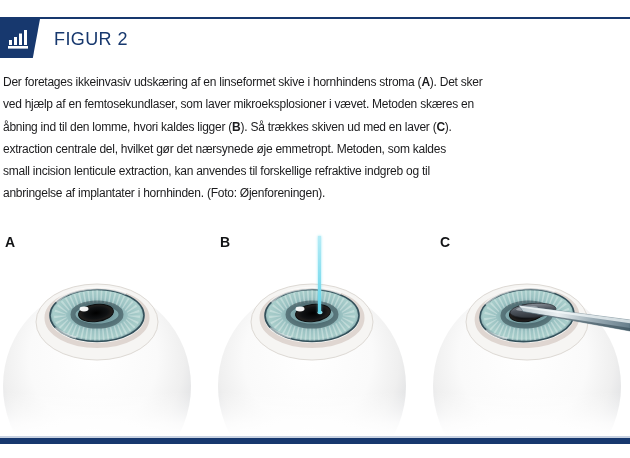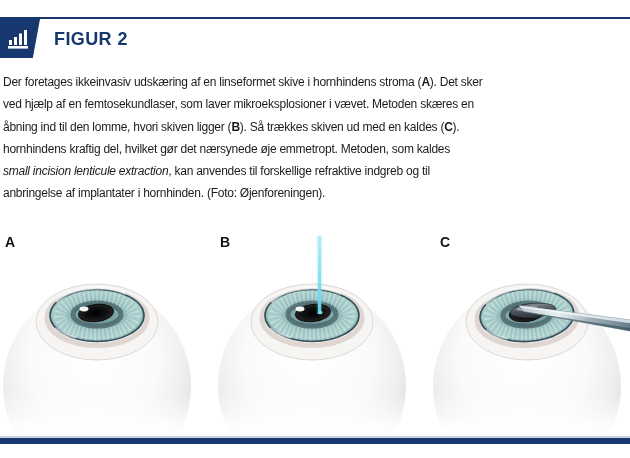--- a/index.html
+++ b/index.html
@@ -7,30 +7,30 @@
     position:relative;width:630px;height:458px;background:#fff;overflow:hidden;
     font-family:"Liberation Sans",sans-serif;
   }
   .top-rule{position:absolute;left:0;top:17px;width:630px;height:2px;background:var(--navy);}
   .badge{
     position:absolute;left:0;top:19px;width:40px;height:39px;background:var(--navy);
     clip-path:polygon(0 0,100% 0,82% 100%,0 100%);
   }
   .chart-icon{position:absolute;left:7px;top:8px;width:22px;height:22px;}
   .figure-label{
-    position:absolute;left:54px;top:29px;font-size:18px;font-weight:700;
+    position:absolute;left:54px;top:29px;font-size:18px;font-weight:400;
     color:var(--navy);letter-spacing:.4px;
   }
   .caption{
     position:absolute;left:3px;top:71px;width:627px;color:var(--text);
     font-size:12px;line-height:22.3px;letter-spacing:-0.25px;
   }
   .cap-line{white-space:nowrap;}
   .cap-line .b{font-weight:700;}
-  .cap-line .i{font-style:italic;}
+  .cap-line .i{}
   .panel-label{
     position:absolute;top:234px;font-size:14px;font-weight:700;color:#121315;
     letter-spacing:.2px;
   }
   .eye{position:absolute;top:280px;width:200px;height:156px;}
   .laser{
     position:absolute;left:318px;top:236px;width:2.5px;height:77px;
     background:linear-gradient(to bottom, rgba(178,235,246,.95), var(--beam));
     box-shadow:0 0 2.5px rgba(120,224,242,.9);z-index:6;
   }
@@ -52,22 +52,22 @@
       <rect x="12" y="6.5" width="3" height="11.5" fill="#ffffff"></rect>
       <rect x="17" y="3" width="3" height="15" fill="#ffffff"></rect>
     </svg>
   </div>
 
   <div class="figure-label">FIGUR 2</div>
 
   <div class="caption">
       <div class="cap-line"><span>Der foretages ikkeinvasiv udskæring af en linseformet skive i hornhindens stroma (</span><span class="b">A</span><span>). Det sker</span></div>
       <div class="cap-line"><span>ved hjælp af en femtosekundlaser, som laver mikroeksplosioner i vævet. Metoden skæres en</span></div>
-      <div class="cap-line"><span>åbning ind til den lomme, hvori skiven ligger (</span><span class="b">B</span><span>). Så trækkes skiven ud med en kaldes (</span><span class="b">C</span><span>).</span></div>
-      <div class="cap-line"><span>hornhindens kraftig del, hvilket gør det nærsynede øje emmetropt. Metoden, som kaldes</span></div>
+      <div class="cap-line"><span>åbning ind til den lomme, hvori kaldes ligger (</span><span class="b">B</span><span>). Så trækkes skiven ud med en laver (</span><span class="b">C</span><span>).</span></div>
+      <div class="cap-line"><span>extraction centrale del, hvilket gør det nærsynede øje emmetropt. Metoden, som kaldes</span></div>
       <div class="cap-line"><span class="i">small incision lenticule extraction</span><span>, kan anvendes til forskellige refraktive indgreb og til</span></div>
       <div class="cap-line"><span>anbringelse af implantater i hornhinden. (Foto: Øjenforeningen).</span></div>
     </div>
 
   <div class="panel-label" style="left:5px">A</div>
   <div class="panel-label" style="left:220px">B</div>
   <div class="panel-label" style="left:440px">C</div>
 
   <svg class="eye" style="left:0" viewBox="0 0 200 156">
     <defs>

